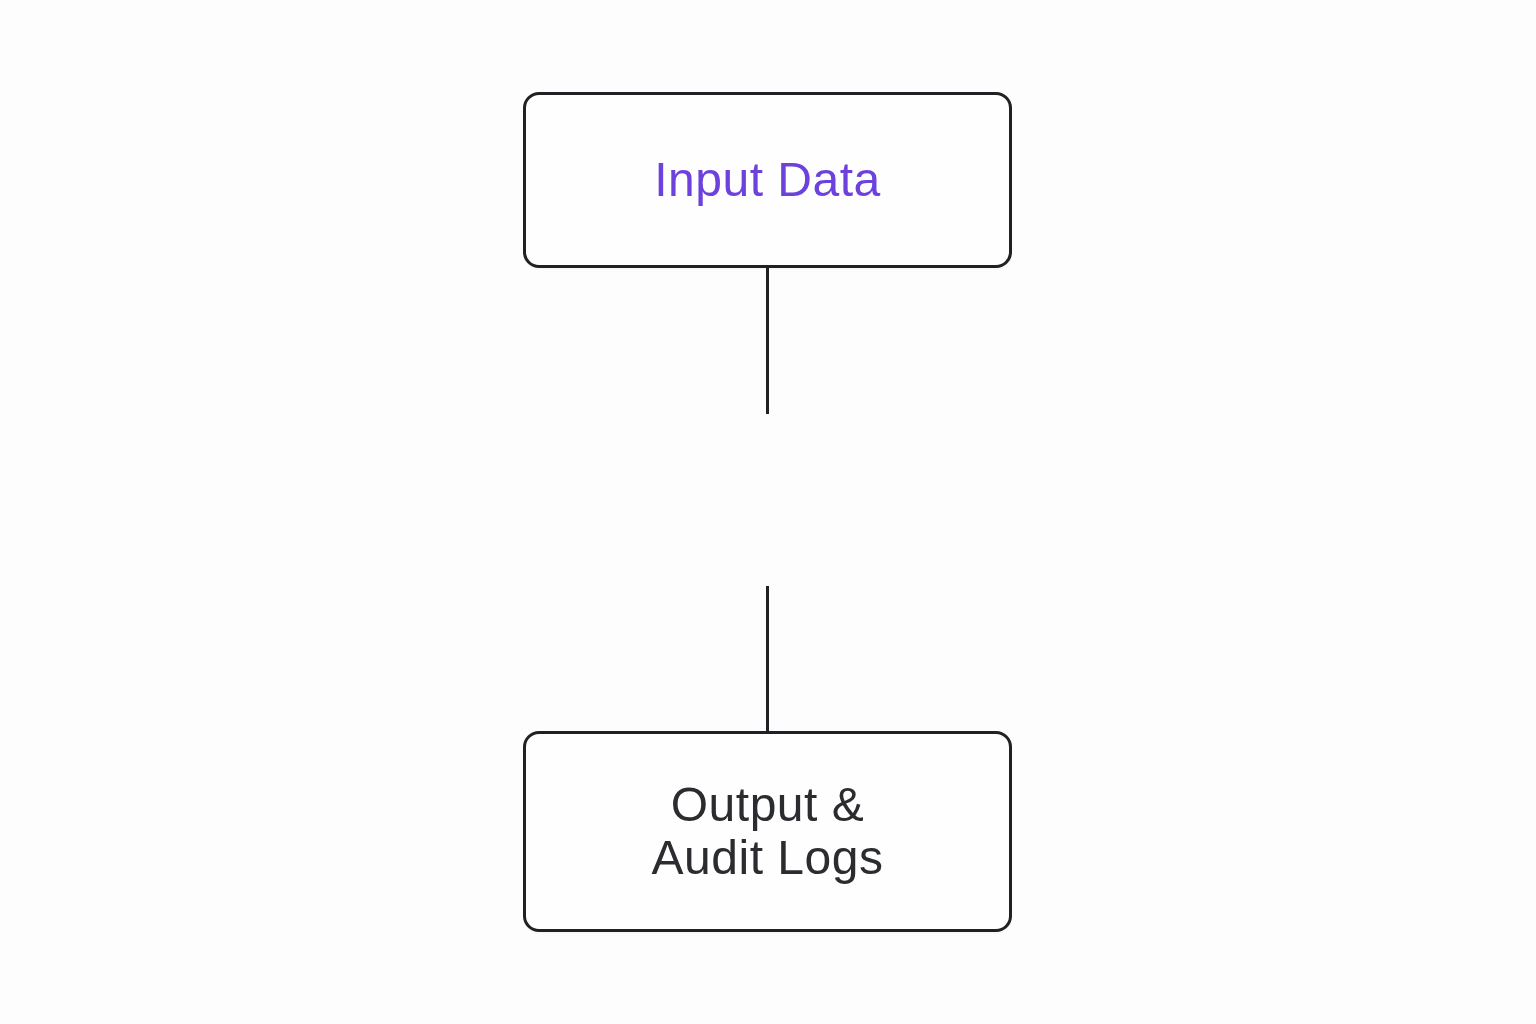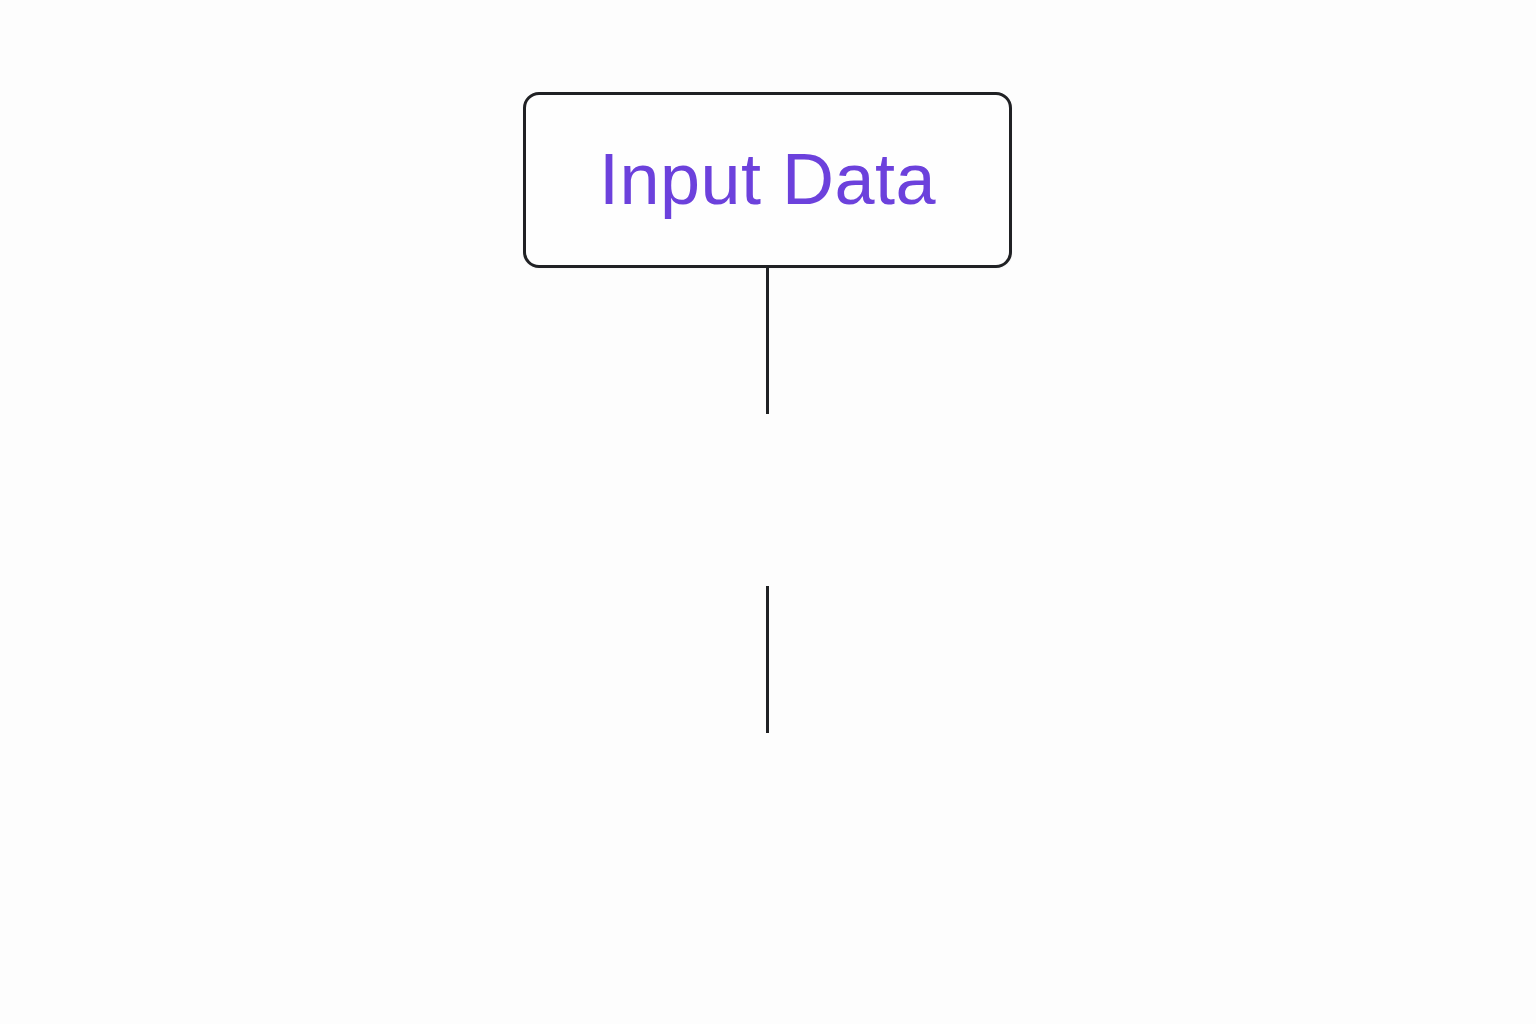--- a/index.html
+++ b/index.html
@@ -24,21 +24,21 @@
     border-radius: 16px;
     display: flex;
     align-items: center;
     justify-content: center;
     box-shadow: 0 1px 2px rgba(0,0,0,0.04);
   }
   .node-input-data   { top: 92px;  height: 176px; }
   .node-bot-exec     { top: 412px; height: 174px; }
   .node-output-logs  { top: 731px; height: 201px; }
   .node-label {
-    font-size: 72px;
+    font-size: 48px;
     font-weight: 500;
     letter-spacing: 0.5px;
     color: #2b2c2f;
     text-align: center;
     line-height: 1.1;
     white-space: nowrap;
   }
   .node-input-data .node-label { color: #6c41dc; }
   .node-label .line { display: block; }
   .connector {
@@ -57,14 +57,20 @@
 
   <div class="flow-node node-input-data">
     <div class="node-label">Input Data</div>
   </div>
 
   <div class="connector connector-1"></div>
 
 
   <div class="connector connector-2"></div>
 
+  <div class="flow-node node-output-logs">
+    <div class="node-label">
+      <span class="line">Output &amp;</span>
+      <span class="line">Audit Logs</span>
+    </div>
+  </div>
 
 </div>
 
 </body></html>

